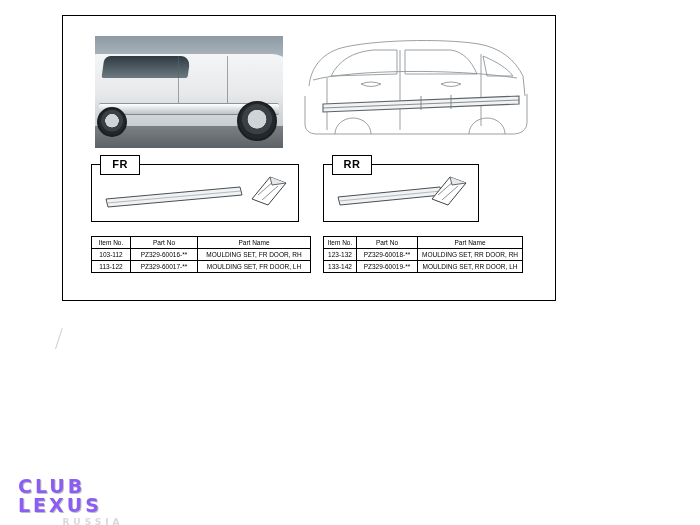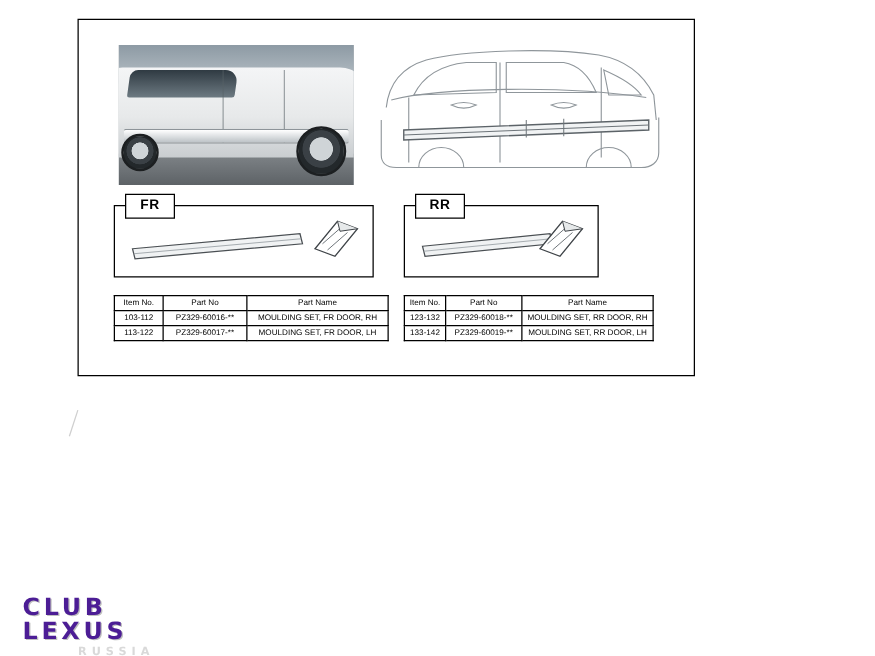--- a/index.html
+++ b/index.html
@@ -179,21 +179,21 @@
     bottom: 14px;
     width: 150px;
     height: 34px;
     user-select: none;
   }
   .wm-main {
     font-family: "DejaVu Sans", sans-serif;
     font-size: 19px;
     font-weight: bold;
     letter-spacing: 3px;
-    color: #4c1d95;
+    color: #8b5cf6;
     text-shadow: 1px 1px 0 #bfbfbf;
     line-height: 1;
   }
   .wm-sub {
     font-family: "DejaVu Sans", sans-serif;
     font-size: 9px;
     font-weight: bold;
     letter-spacing: 4px;
     color: #d9d9d9;
     text-align: center;

